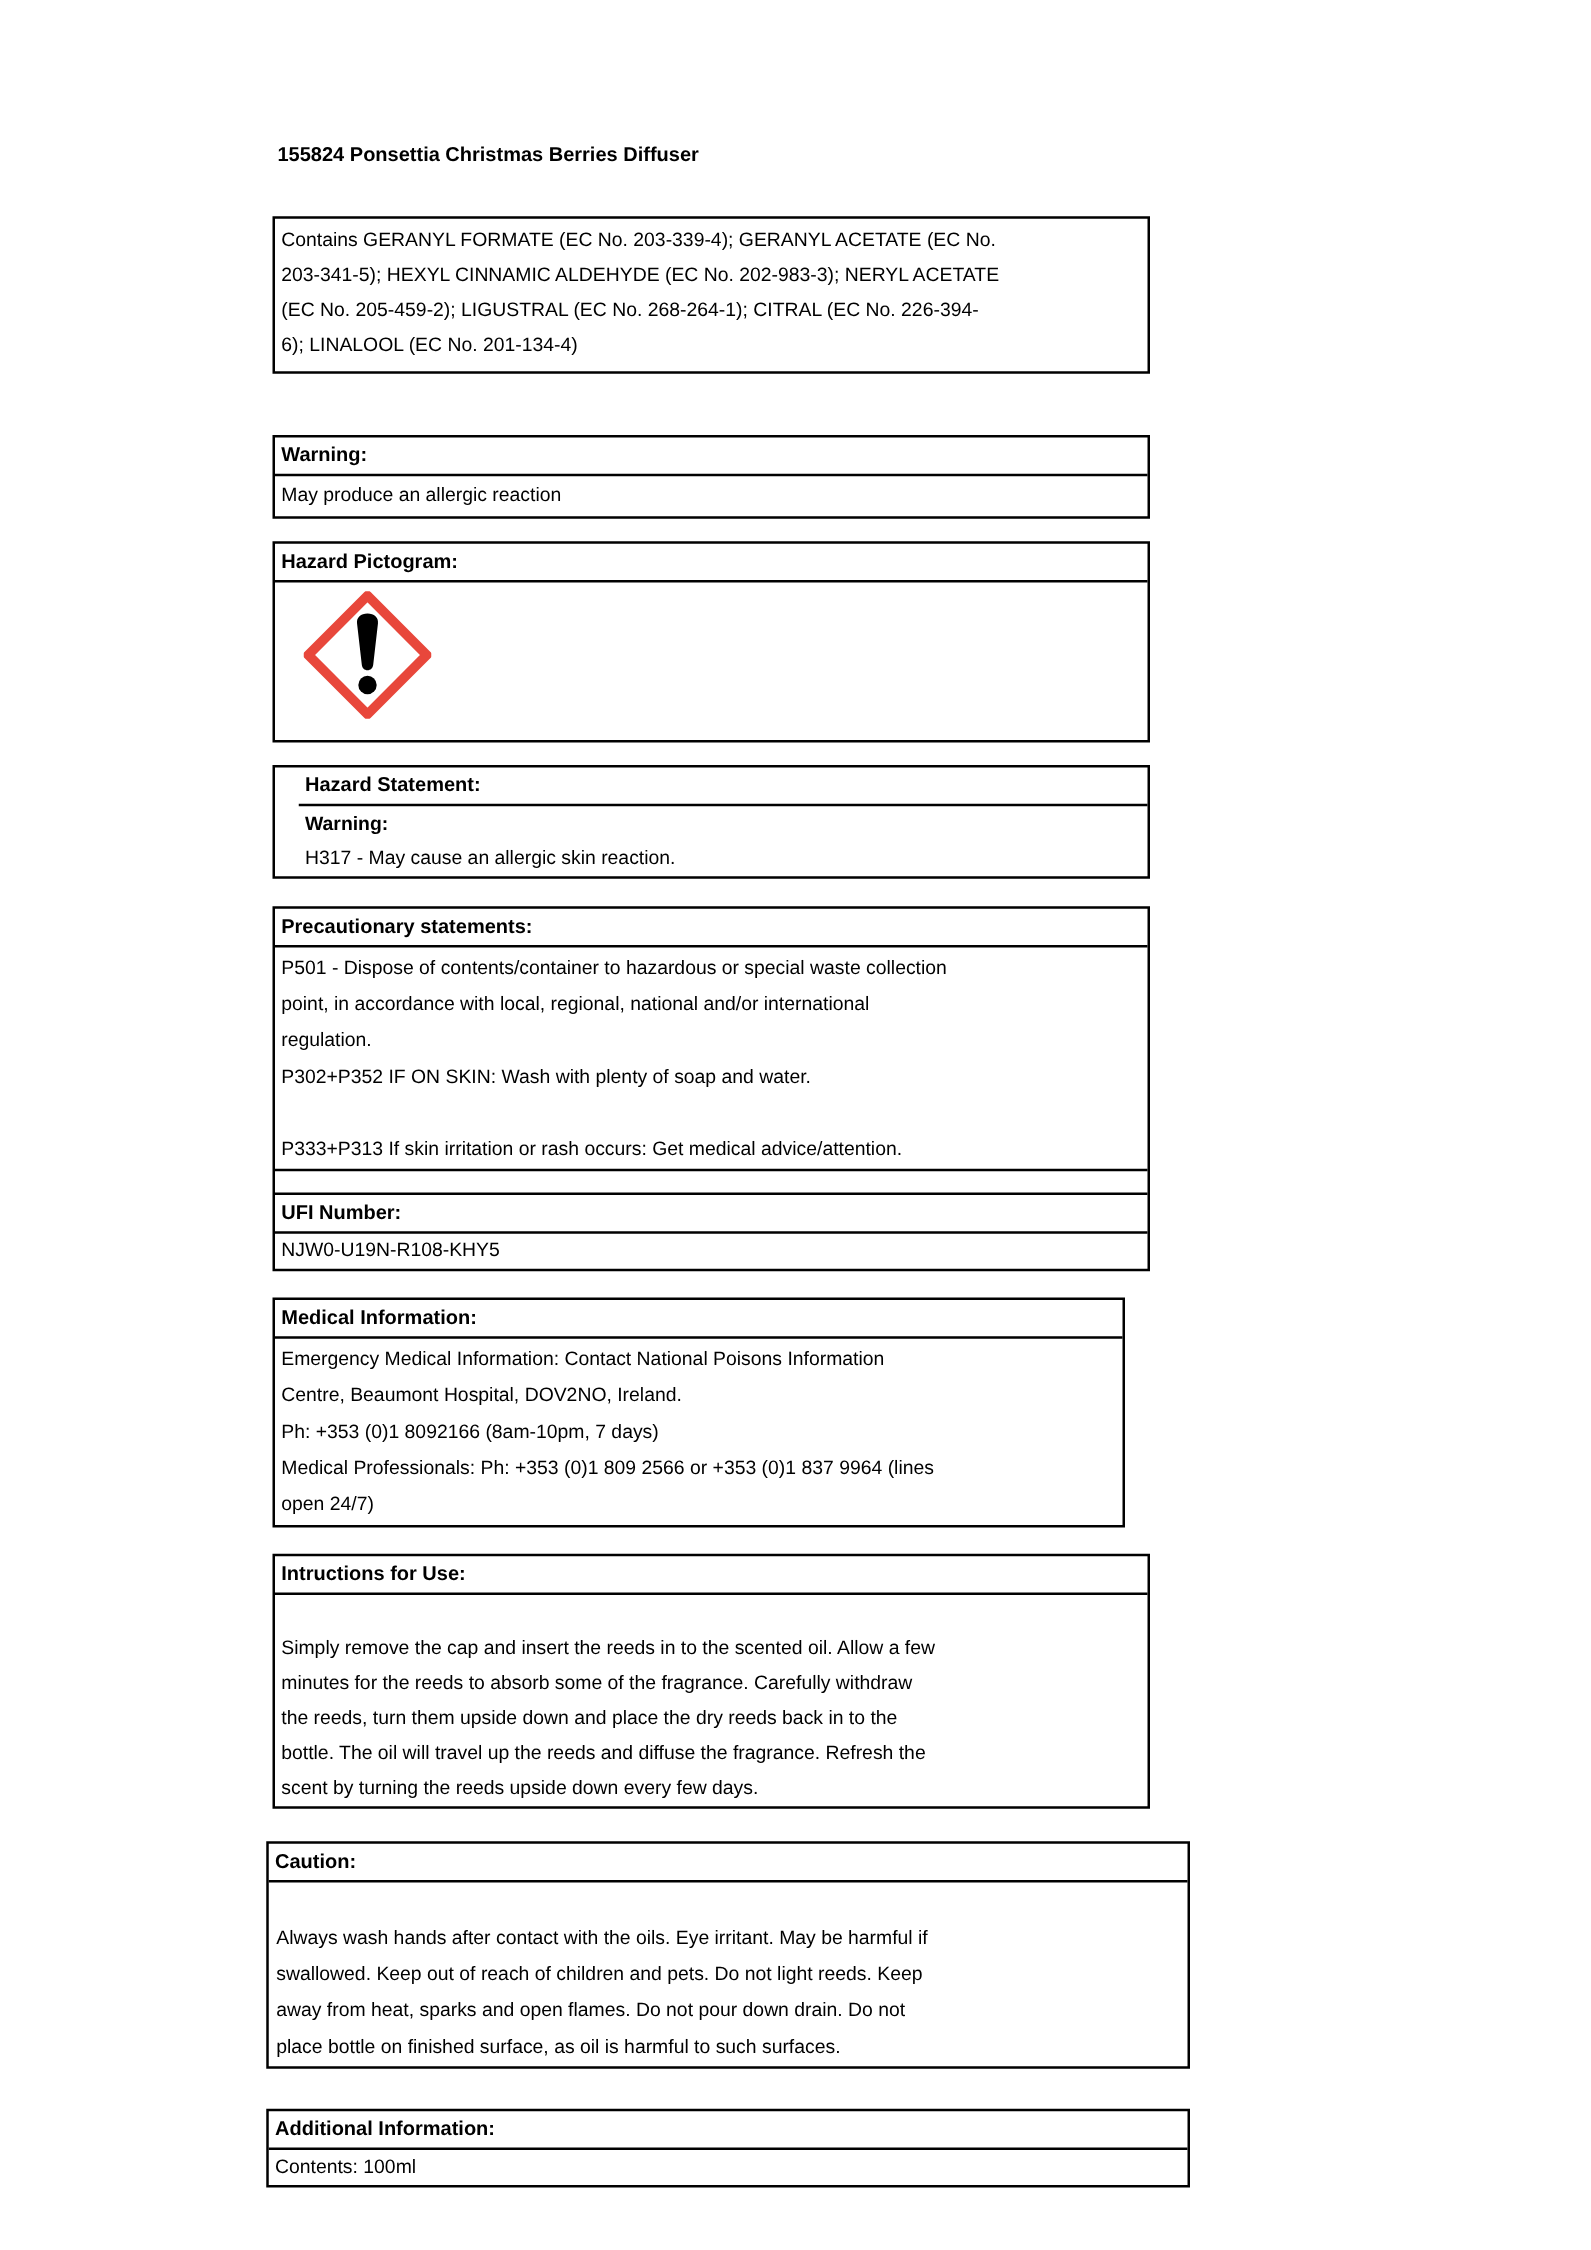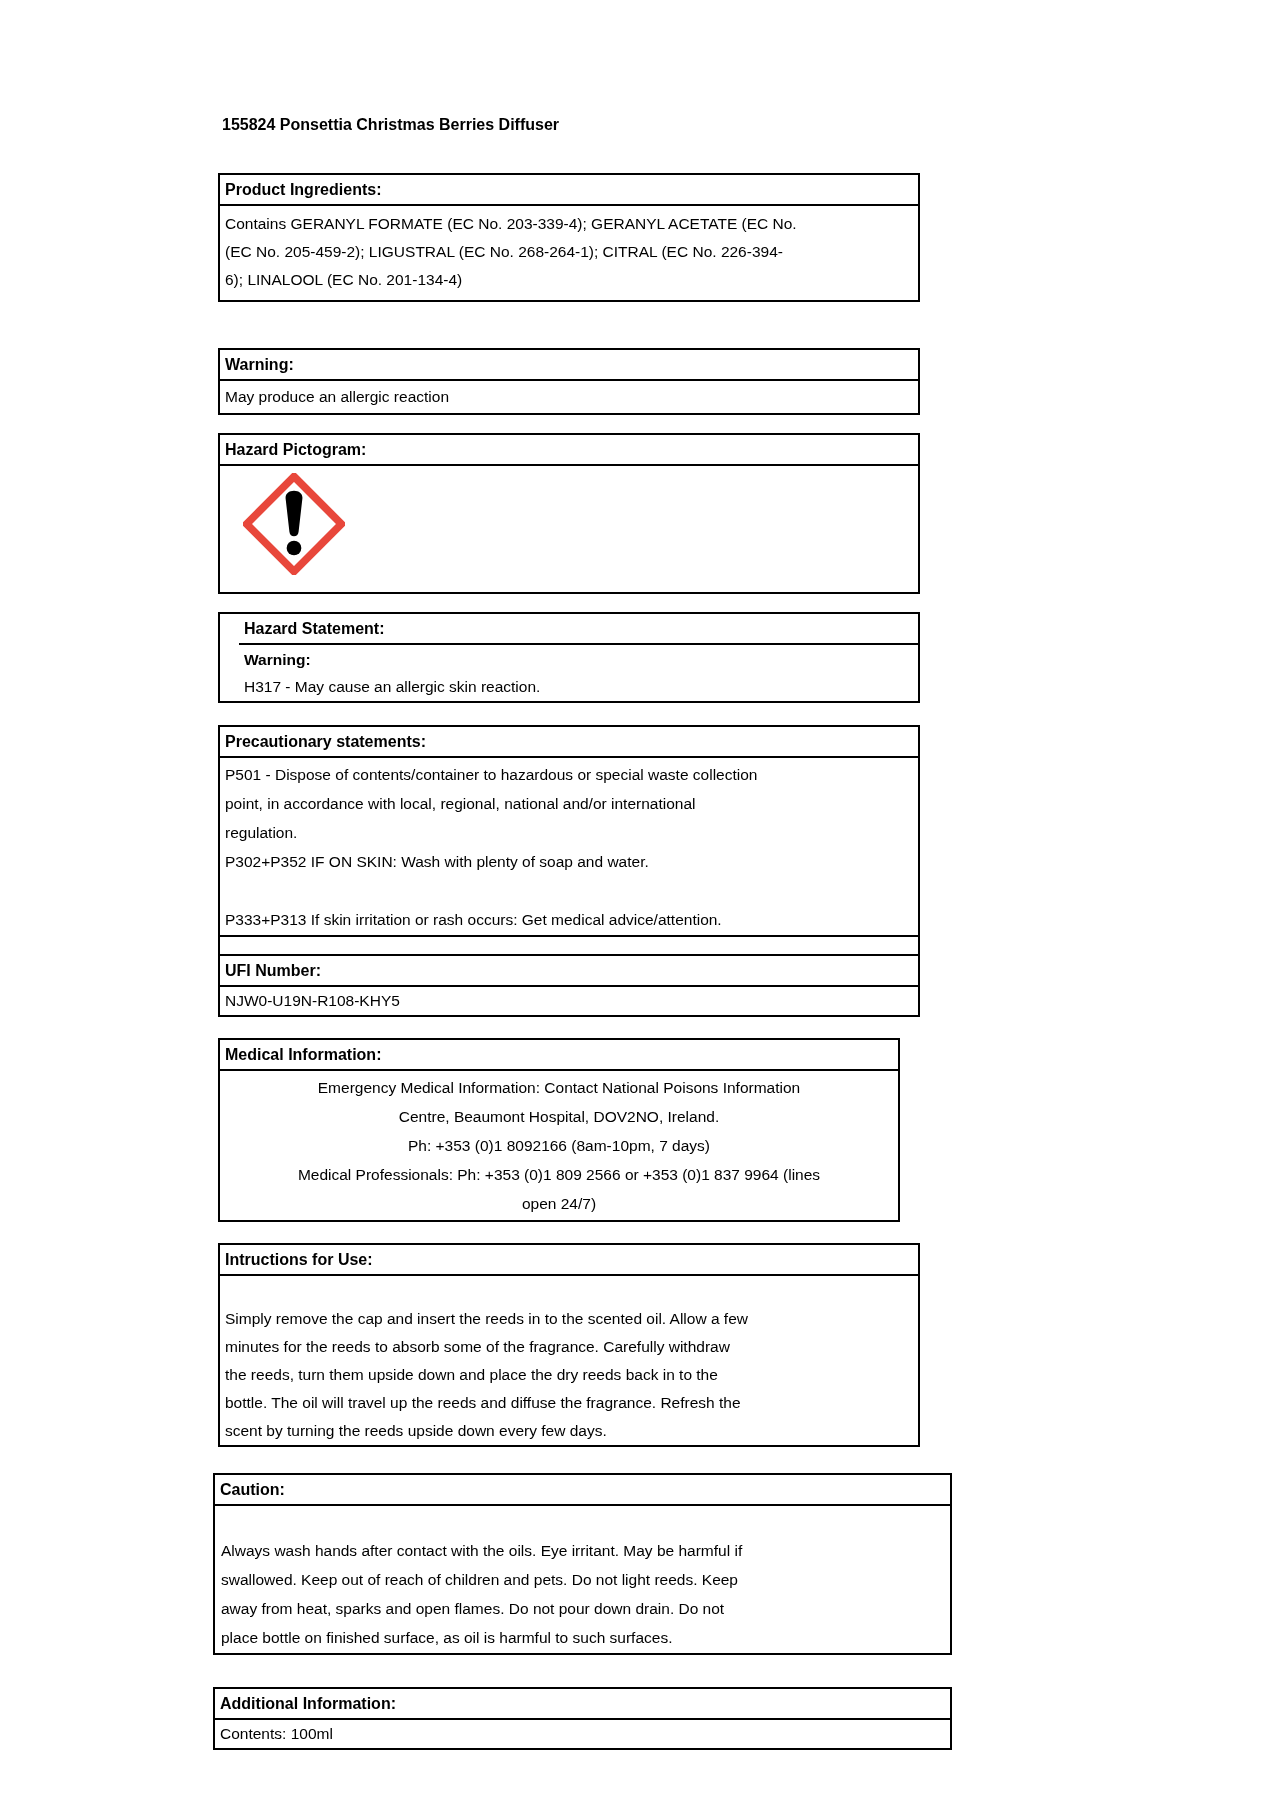--- a/index.html
+++ b/index.html
@@ -35,38 +35,38 @@
   }
   .content{overflow:hidden;}
   .ln{white-space:nowrap;}
   .c-ing{line-height:28px;padding:4px 5px 6px 5px;}
   .c-warn{line-height:28px;padding:2px 5px;}
   .c-picto{height:126px;}
   .c-hstmt{line-height:27px;padding:1px 5px;}
   .c-prec{line-height:29px;padding:2px 5px 1px 5px;}
   .empty-row{height:17px;border-top:2px solid #000;border-bottom:2px solid #000;}
   .c-ufi{line-height:24px;padding:2px 5px;}
-  .c-med{line-height:29px;padding:2px 20px;text-align:center;}
+  .c-med{line-height:29px;padding:2px 5px;}
   .c-instr{line-height:28px;padding:1px 5px 0 5px;}
   .c-caut{line-height:29px;padding:1px 6px;}
   .c-add{line-height:26px;padding:1px 5px;}
   .bold{font-weight:bold;}
   .picto-svg{display:block;margin:7px 0 0 23px;}
 </style>
 </head>
 <body>
 
 <div id="page">
 
   <div class="title" style="left:222px;top:116px;">155824 Ponsettia Christmas Berries Diffuser</div>
 
   <div class="box" style="left:218px;top:173px;width:702px;">
-    <div class="hdr">Product Ingredients:</div>
     <div class="content c-ing">
         <div class="ln">Contains GERANYL FORMATE (EC No. 203-339-4); GERANYL ACETATE (EC No.</div>
+        <div class="ln">203-341-5); HEXYL CINNAMIC ALDEHYDE (EC No. 202-983-3); NERYL ACETATE</div>
         <div class="ln">(EC No. 205-459-2); LIGUSTRAL (EC No. 268-264-1); CITRAL (EC No. 226-394-</div>
         <div class="ln">6); LINALOOL (EC No. 201-134-4)</div>
       </div>
   </div>
 
   <div class="box" style="left:218px;top:348px;width:702px;">
     <div class="hdr">Warning:</div>
     <div class="content c-warn">
         <div class="ln">May produce an allergic reaction</div>
       </div>

